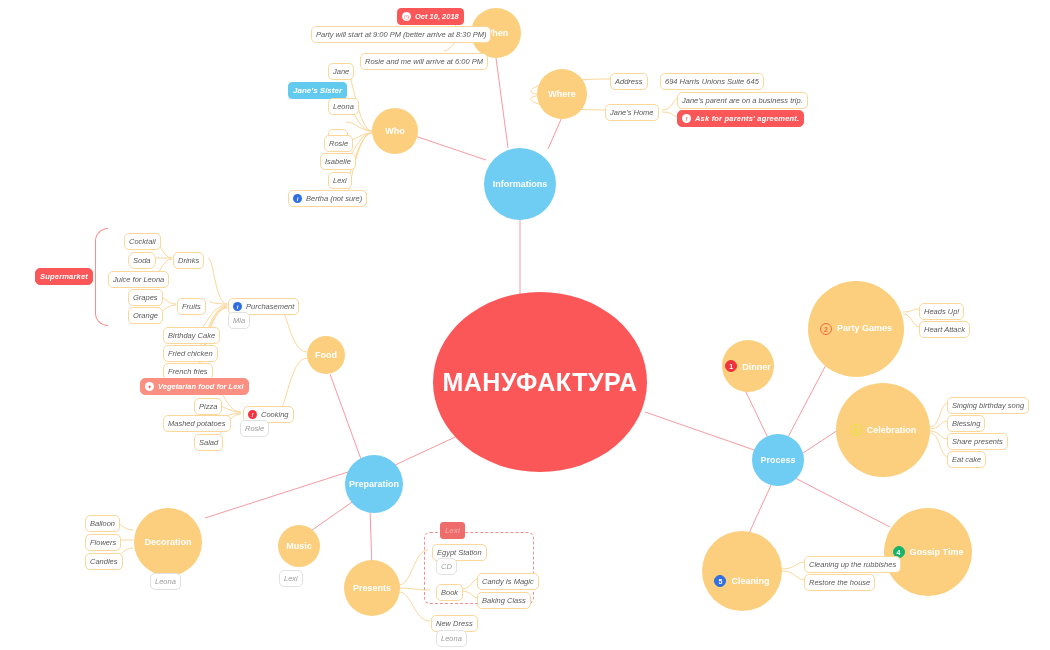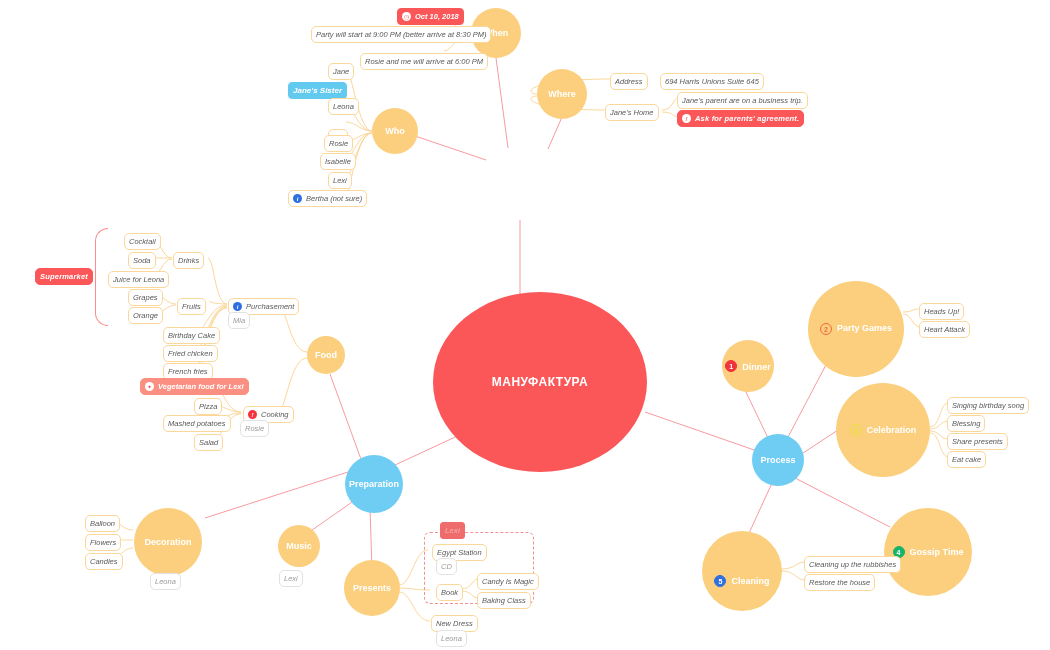--- a/index.html
+++ b/index.html
@@ -5,21 +5,21 @@
   html,body{margin:0;padding:0;background:#fff;}
   body{width:1050px;height:650px;overflow:hidden;
        font-family:"Liberation Sans","DejaVu Sans",sans-serif;}
   #canvas{position:relative;width:1050px;height:650px;background:#ffffff;}
   svg#edges{position:absolute;left:0;top:0;width:1050px;height:650px;pointer-events:none;}
 
   
   .circ{position:absolute;border-radius:50%;display:flex;align-items:center;
         justify-content:center;color:#fff;font-weight:bold;text-align:center;
         box-sizing:border-box;}
-  .circ.center{background:#fb5758;font-size:12px;letter-spacing:.5px;}
+  .circ.center{background:#fb5758;font-size:25px;letter-spacing:.5px;}
   .circ.blue{background:#6fcdf3;font-size:9px;}
   .circ.orange{background:#fbcf7d;font-size:9px;}
   .circ .lbl{pointer-events:none;}
 
   
   .box{position:absolute;box-sizing:border-box;display:flex;align-items:center;
        white-space:nowrap;border-radius:5px;padding:2px 4px;font-size:7.5px;
        line-height:11px;font-style:italic;}
   .box.plain{background:#fff;border:1px solid #fbd79a;color:#595959;}
   .box.ghost{background:#fff;border:1px solid #e2e2e2;color:#9a9a9a;}
@@ -142,20 +142,23 @@
 
       <path d="M782,569 C795,569 796,562 805,562"></path>
       <path d="M782,571 C795,571 796,580 805,580"></path>
     </g>
   </svg>
 
   <div class="circ center" style="left:433px;top:292px;width:214px;height:180px;">
     <span class="lbl">МАНУФАКТУРА</span>
   </div>
 
+  <div class="circ blue" style="left:484px;top:148px;width:72px;height:72px;">
+    <span class="lbl">Informations</span>
+  </div>
 
   <div class="circ orange" style="left:471px;top:8px;width:50px;height:50px;">
     <span class="lbl">When</span>
   </div>
   <div class="box redtag" style="left:397px;top:8px;">
     <span class="bdg white">◷</span>
     <span>Oct 10, 2018</span>
   </div>
   <div class="box plain" style="left:311px;top:26px;">
     <span>Party will start at 9:00 PM (better arrive at 8:30 PM)</span>
@@ -243,21 +246,21 @@
   <div class="box ghost" style="left:240px;top:420px;">
     <span>Rosie</span>
   </div>
 
   <div class="box plain" style="left:173px;top:252px;">
     <span>Drinks</span>
   </div>
   <div class="box plain" style="left:124px;top:233px;">
     <span>Cocktail</span>
   </div>
-  <div class="box plain" style="left:128px;top:252px;">
+  <div class="box plain" style="left:128px;top:252px;border-radius:7px;">
     <span>Soda</span>
   </div>
   <div class="box plain" style="left:108px;top:271px;">
     <span>Juice for Leona</span>
   </div>
 
   <div class="box plain" style="left:177px;top:298px;">
     <span>Fruits</span>
   </div>
   <div class="box plain" style="left:128px;top:289px;">

